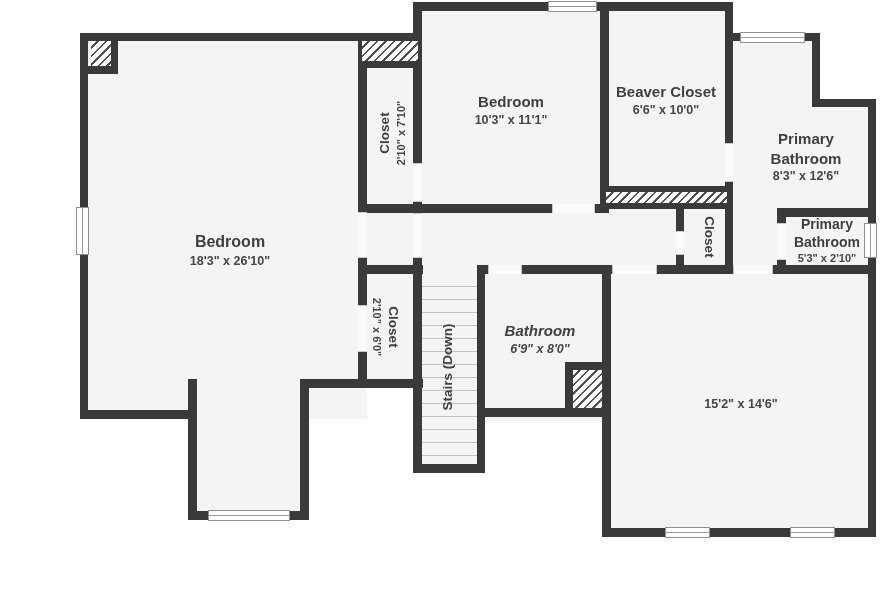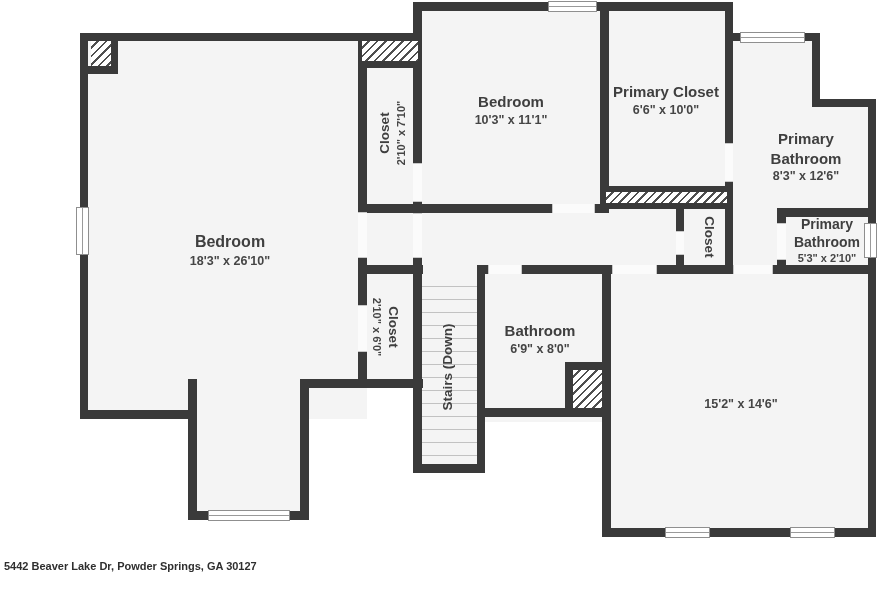--- a/index.html
+++ b/index.html
@@ -129,21 +129,21 @@
     <span class="vname">Closet</span>
     <span class="vdim">2'10" x 7'10"</span>
   </div>
 
   <div class="rlabel" style="left:511px;top:110px;">
     <span class="rname md">Bedroom</span>
     <span class="rdim">10'3" x 11'1"</span>
   </div>
 
   <div class="rlabel" style="left:666px;top:100px;">
-    <span class="rname md">Primary Closet</span>
+    <span class="rname md">Beaver Closet</span>
     <span class="rdim">6'6" x 10'0"</span>
   </div>
 
   <div class="rlabel wrap" style="left:806px;top:157px;">
     <span class="rname md">Primary Bathroom</span>
     <span class="rdim">8'3" x 12'6"</span>
   </div>
 
   <div class="rlabel rot-r" style="left:709px;top:237px;">
     <span class="vname">Closet</span>
@@ -156,25 +156,24 @@
 
   <div class="rlabel rot-r" style="left:386px;top:327px;">
     <span class="vname">Closet</span>
     <span class="vdim">2'10" x 6'0"</span>
   </div>
 
   <div class="rlabel rot-l" style="left:448px;top:367px;">
     <span class="vname">Stairs (Down)</span>
   </div>
 
-  <div class="rlabel" style="left:540px;top:339px;">
+  <div class="rlabel" style="left:540px;top:339px;font-style:italic;">
     <span class="rname md">Bathroom</span>
     <span class="rdim">6'9" x 8'0"</span>
   </div>
 
   <div class="rlabel" style="left:741px;top:404px;">
     <span class="rdim">15'2" x 14'6"</span>
   </div>
 
-  <div class="footer-line" style="top:560px;">5442 Beaver Lake Dr, Powder Springs, GA 30127</div>
   <div class="footer-line" style="top:610px;">Floor 2</div>
 
 </div>
 
 </body></html>

